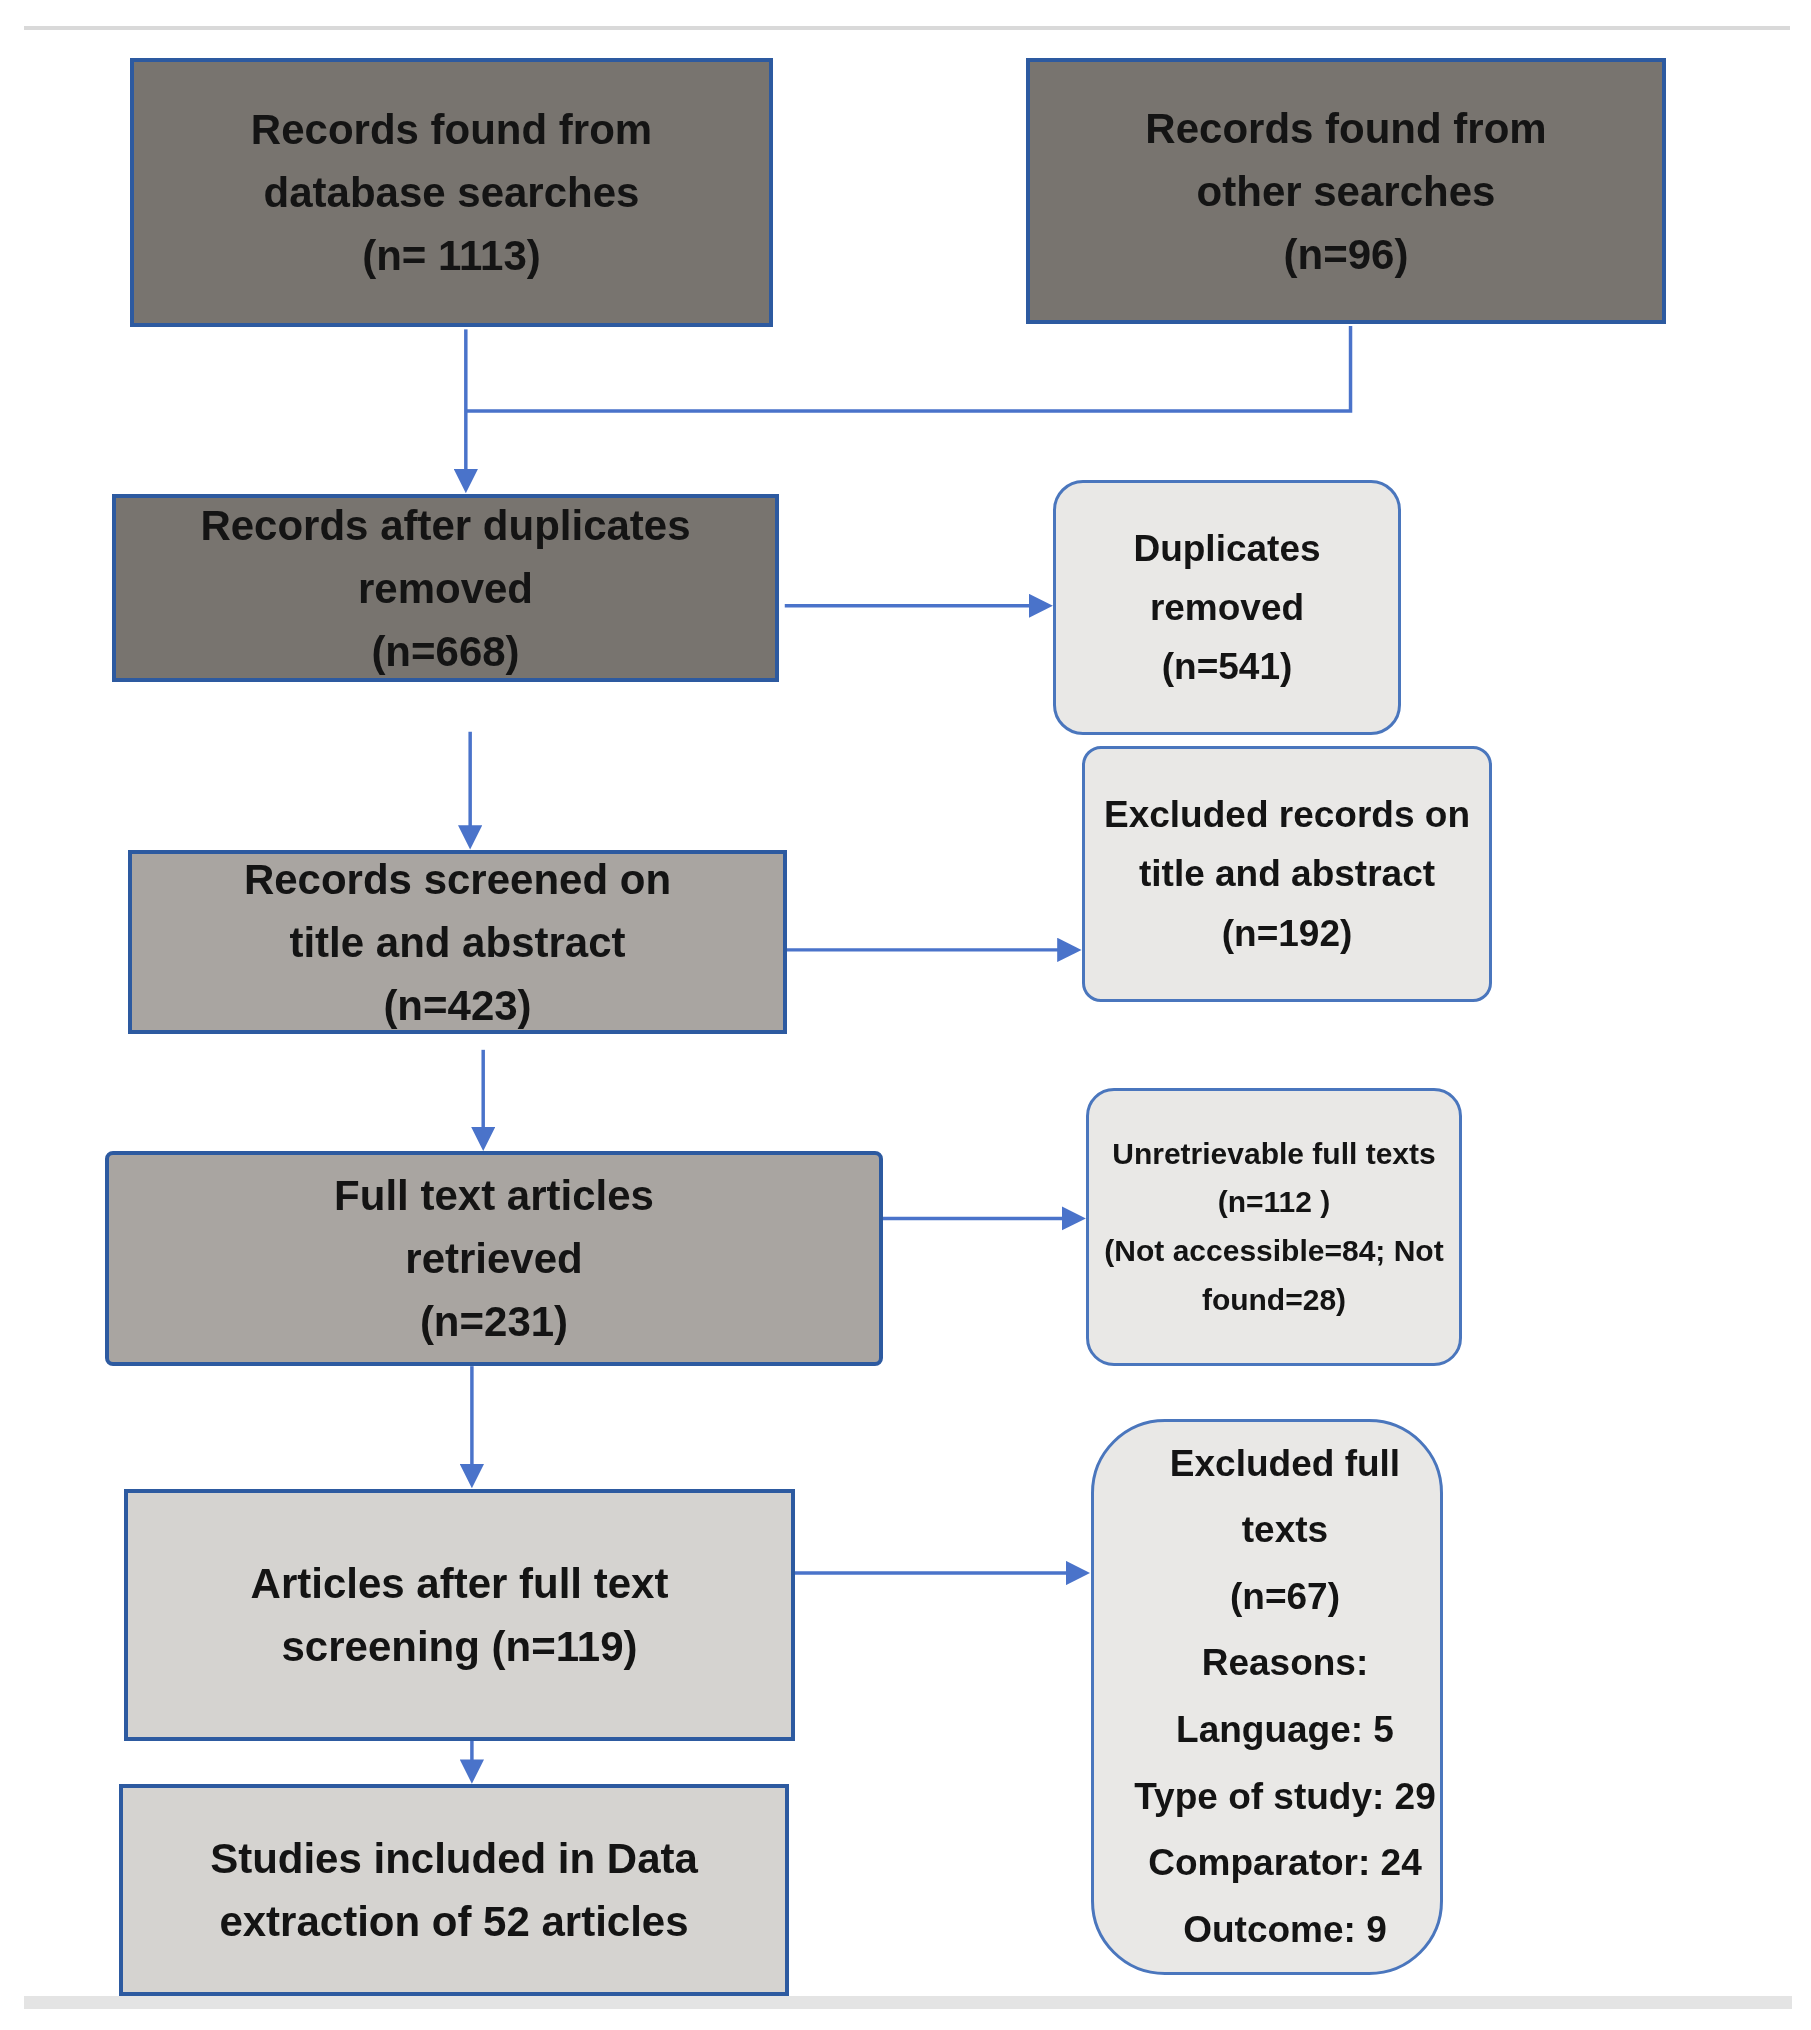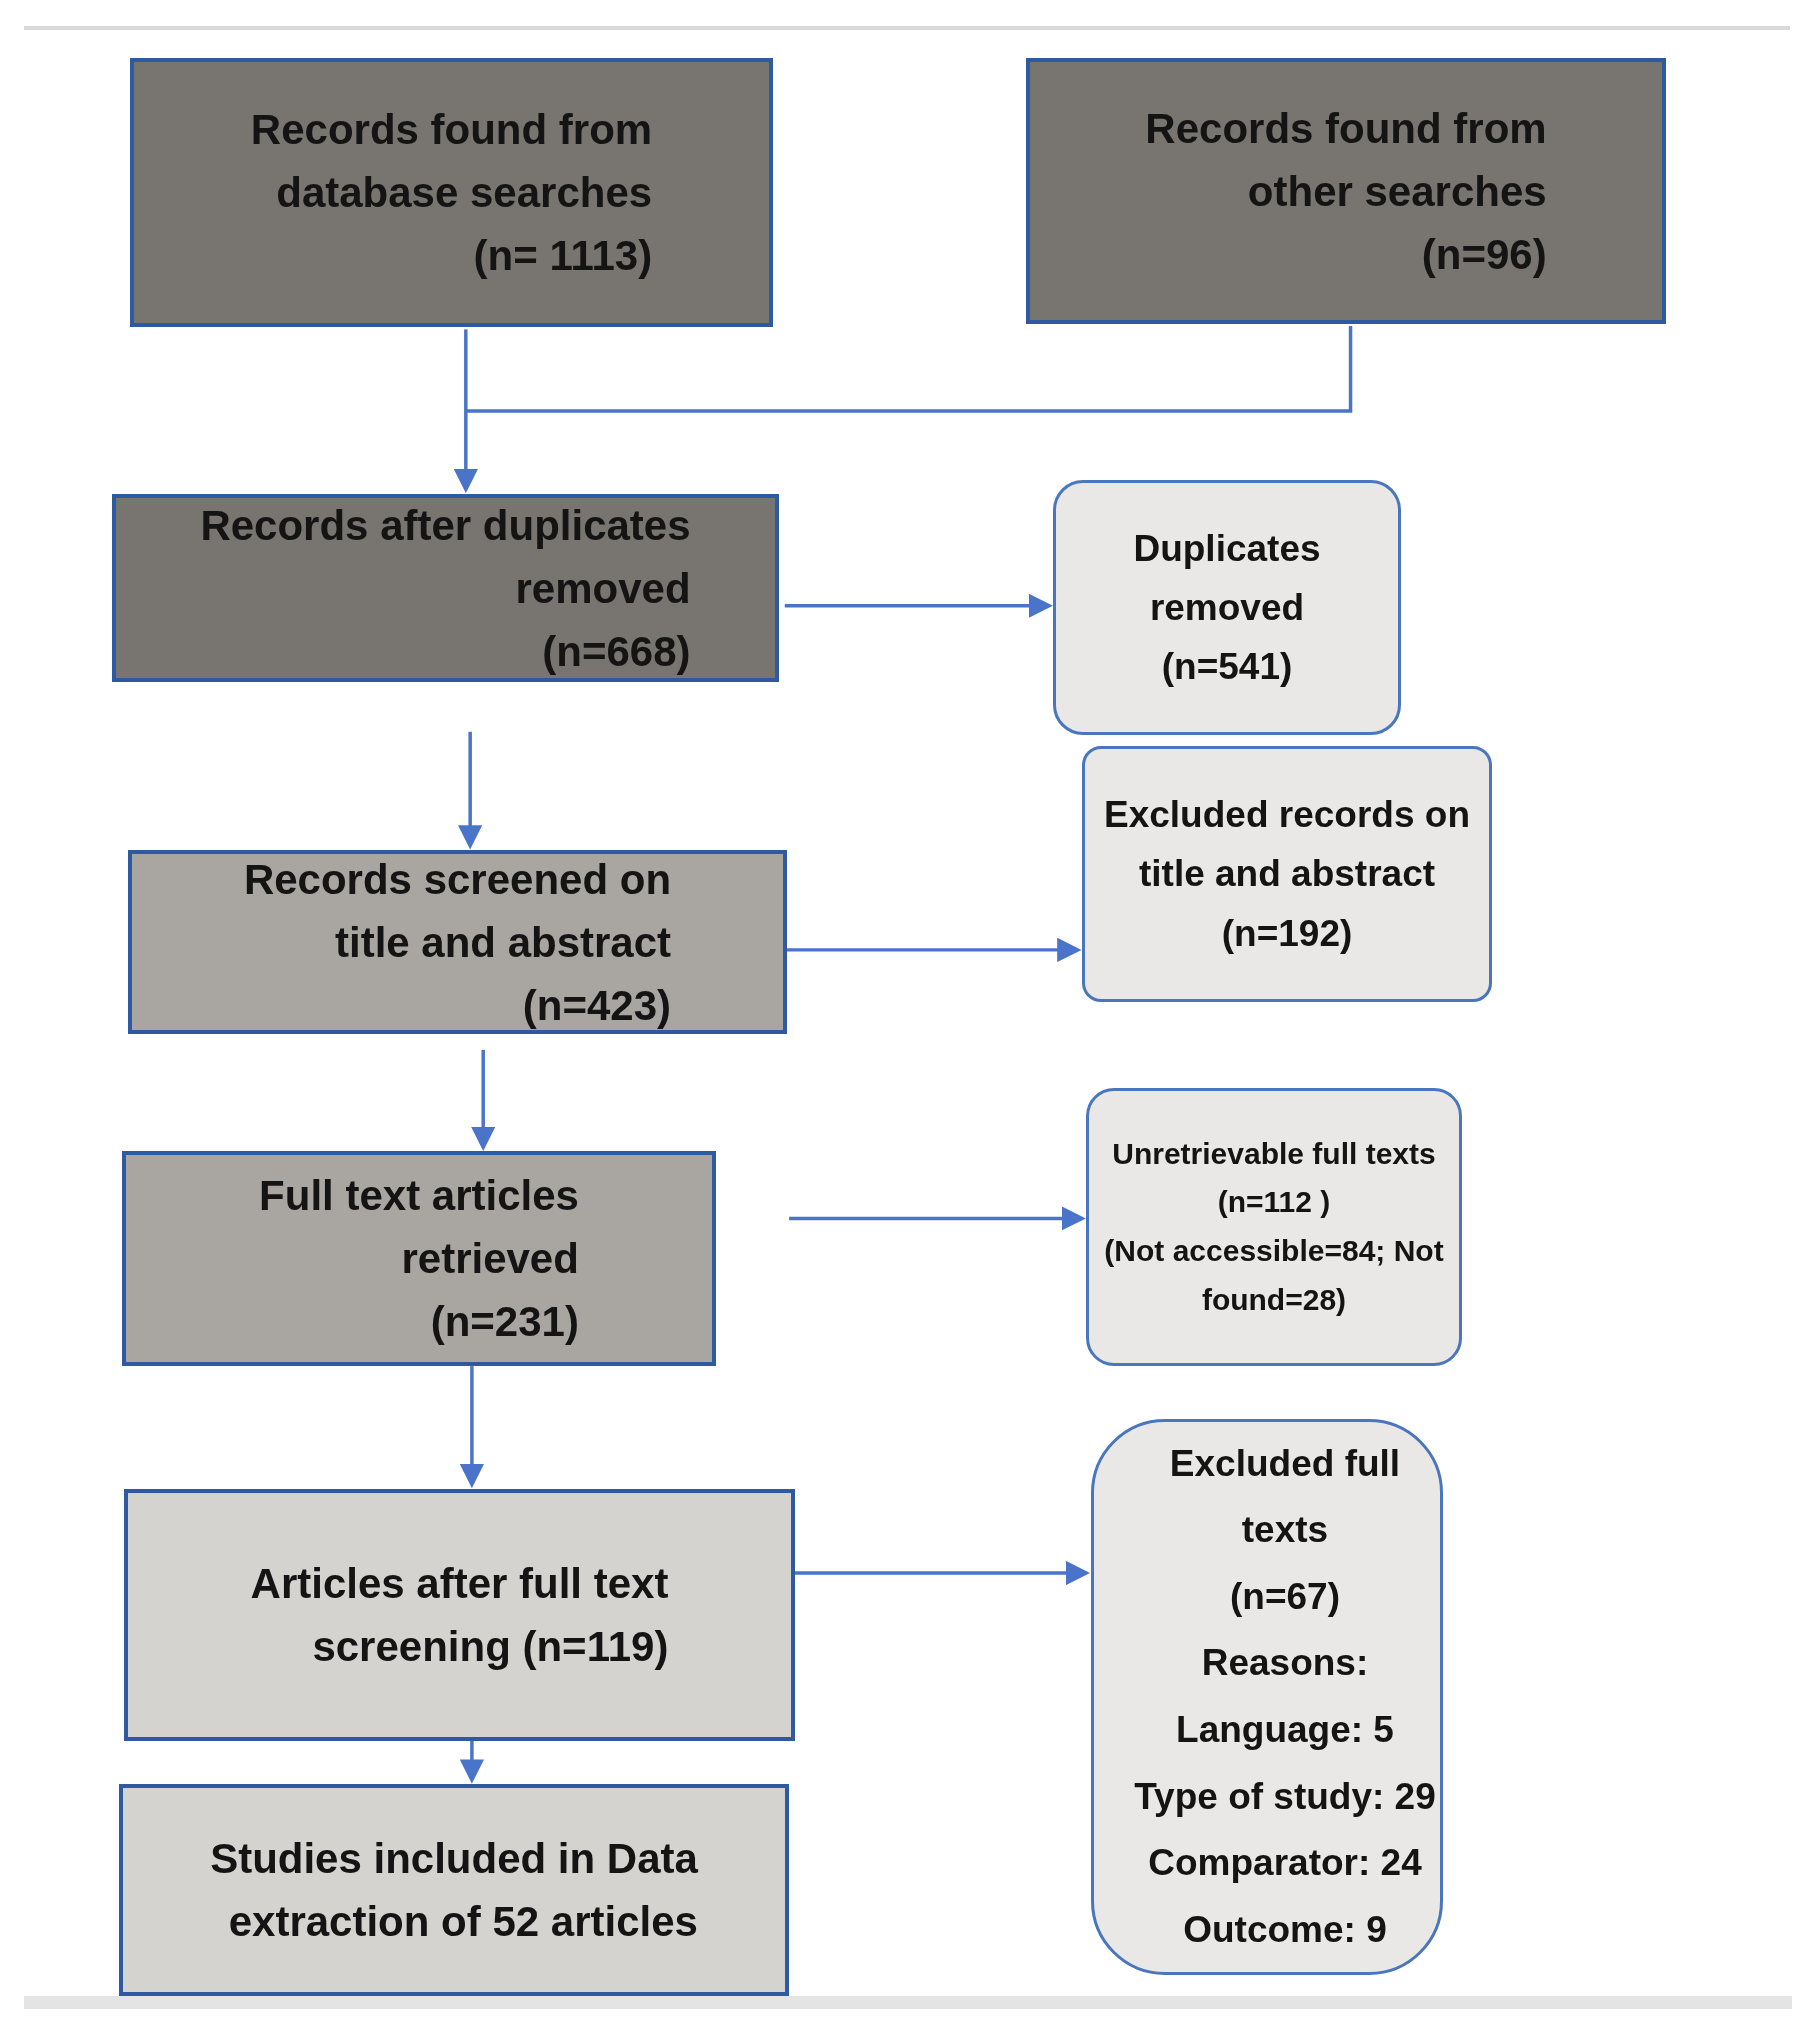--- a/index.html
+++ b/index.html
@@ -21,40 +21,40 @@
   .connectors{position:absolute;left:0;top:0;z-index:1;}
   .node{
     position:absolute;z-index:2;
     box-sizing:border-box;
     display:flex;align-items:center;justify-content:center;
     text-align:center;
     color:#141414;
     font-weight:600;
     white-space:pre-line;
   }
-  .box-rect{border:4.3px solid #2d5aa0;text-align:right;}
+  .box-rect{border:4.3px solid #2d5aa0;}
   .box-dark{background:#78746f;}
   .box-mid{background:#a9a5a1;}
   .box-light{background:#d5d3d0;}
   .box-round{
     background:#e9e8e6;
     border:3.5px solid #4a76bd;
     font-size:37px;
     line-height:1.6;
     text-align:center;
   }
   .f-left{font-size:42px;line-height:1.5;}
   
   .n-db        {left:130px; top:58px;   width:643px; height:269px;}
   .n-other     {left:1026px;top:58px;   width:640px; height:266px;}
   .n-dedup     {left:112px; top:494px;  width:667px; height:188px;}
   .n-dupremoved{left:1053px;top:480px;  width:348px; height:255px; border-radius:30px;}
   .n-screened  {left:128px; top:850px;  width:659px; height:184px;}
   .n-exclscreen{left:1082px;top:746px;  width:410px; height:256px; border-radius:19px;}
-  .n-fulltext  {left:122px; top:1151px; width:594px; height:215px;}
+  .n-fulltext  {left:105px; top:1151px; width:778px; height:215px;border-radius:8px;}
   .n-unretr    {left:1086px;top:1088px; width:376px; height:278px; border-radius:28px;
                 font-size:30px;line-height:1.62;}
   .n-afterft   {left:124px; top:1489px; width:671px; height:252px;}
   .n-exclft    {left:1091px;top:1419px; width:352px; height:556px; border-radius:74px;
                 line-height:1.8;padding-left:36px;}
   .n-included  {left:119px; top:1784px; width:670px; height:212px;}
 </style>
 </head>
 <body>
 

